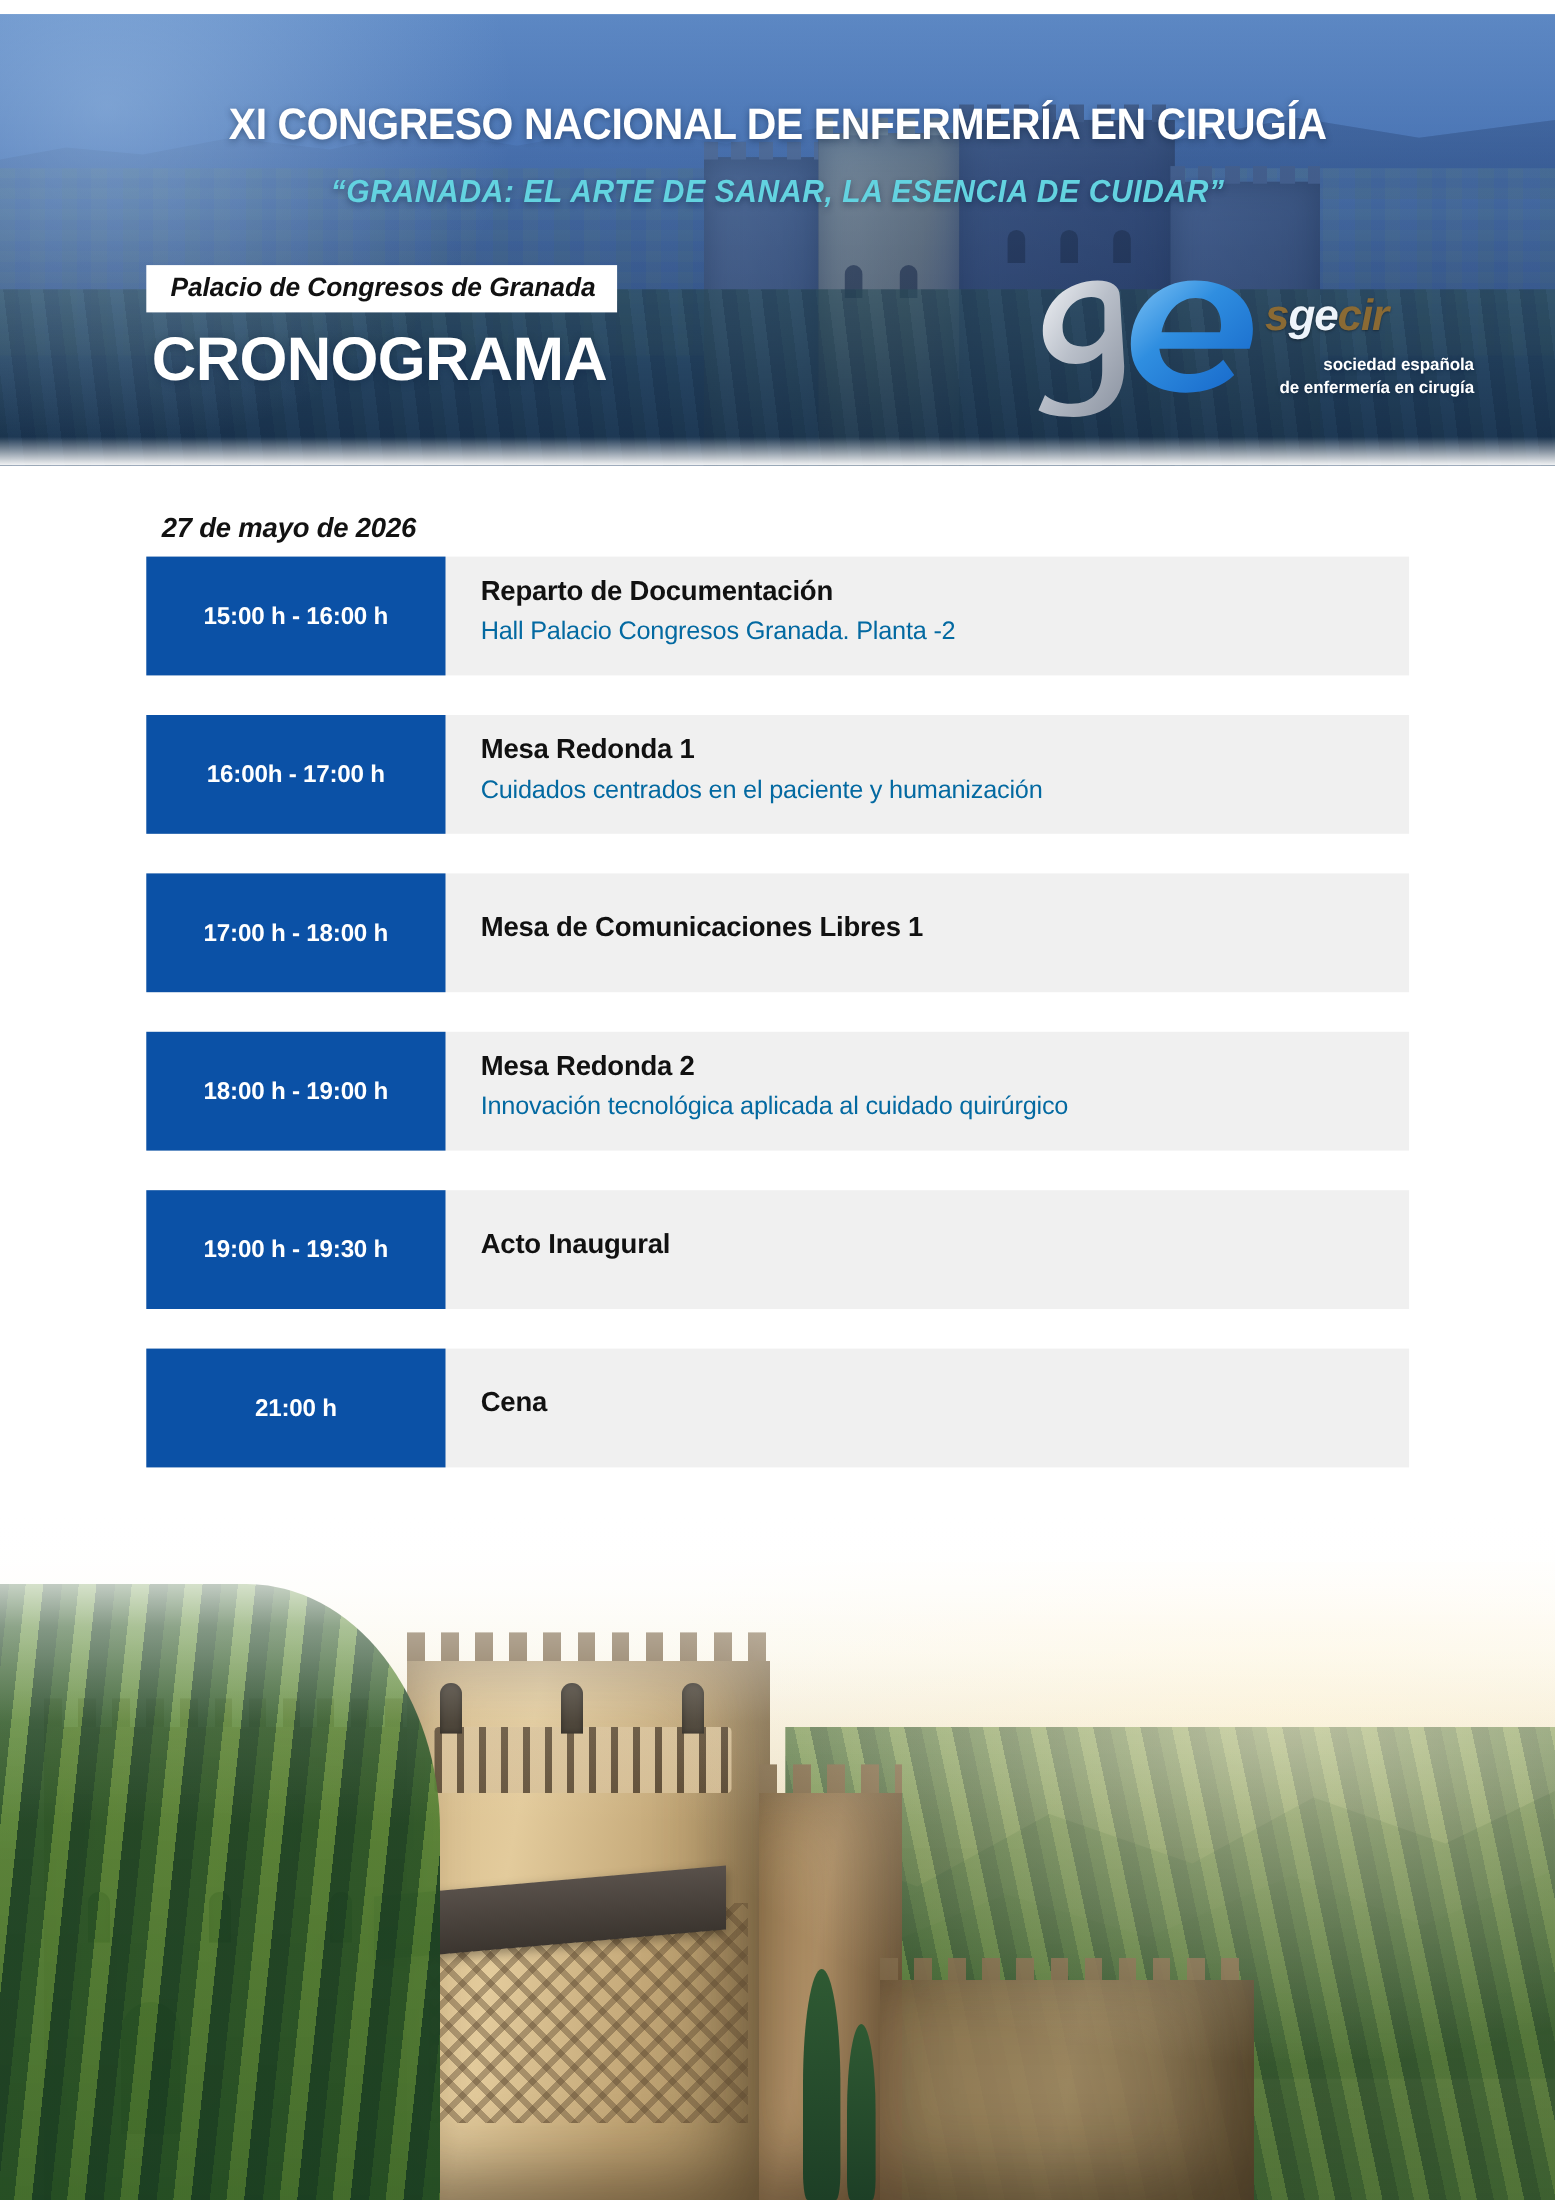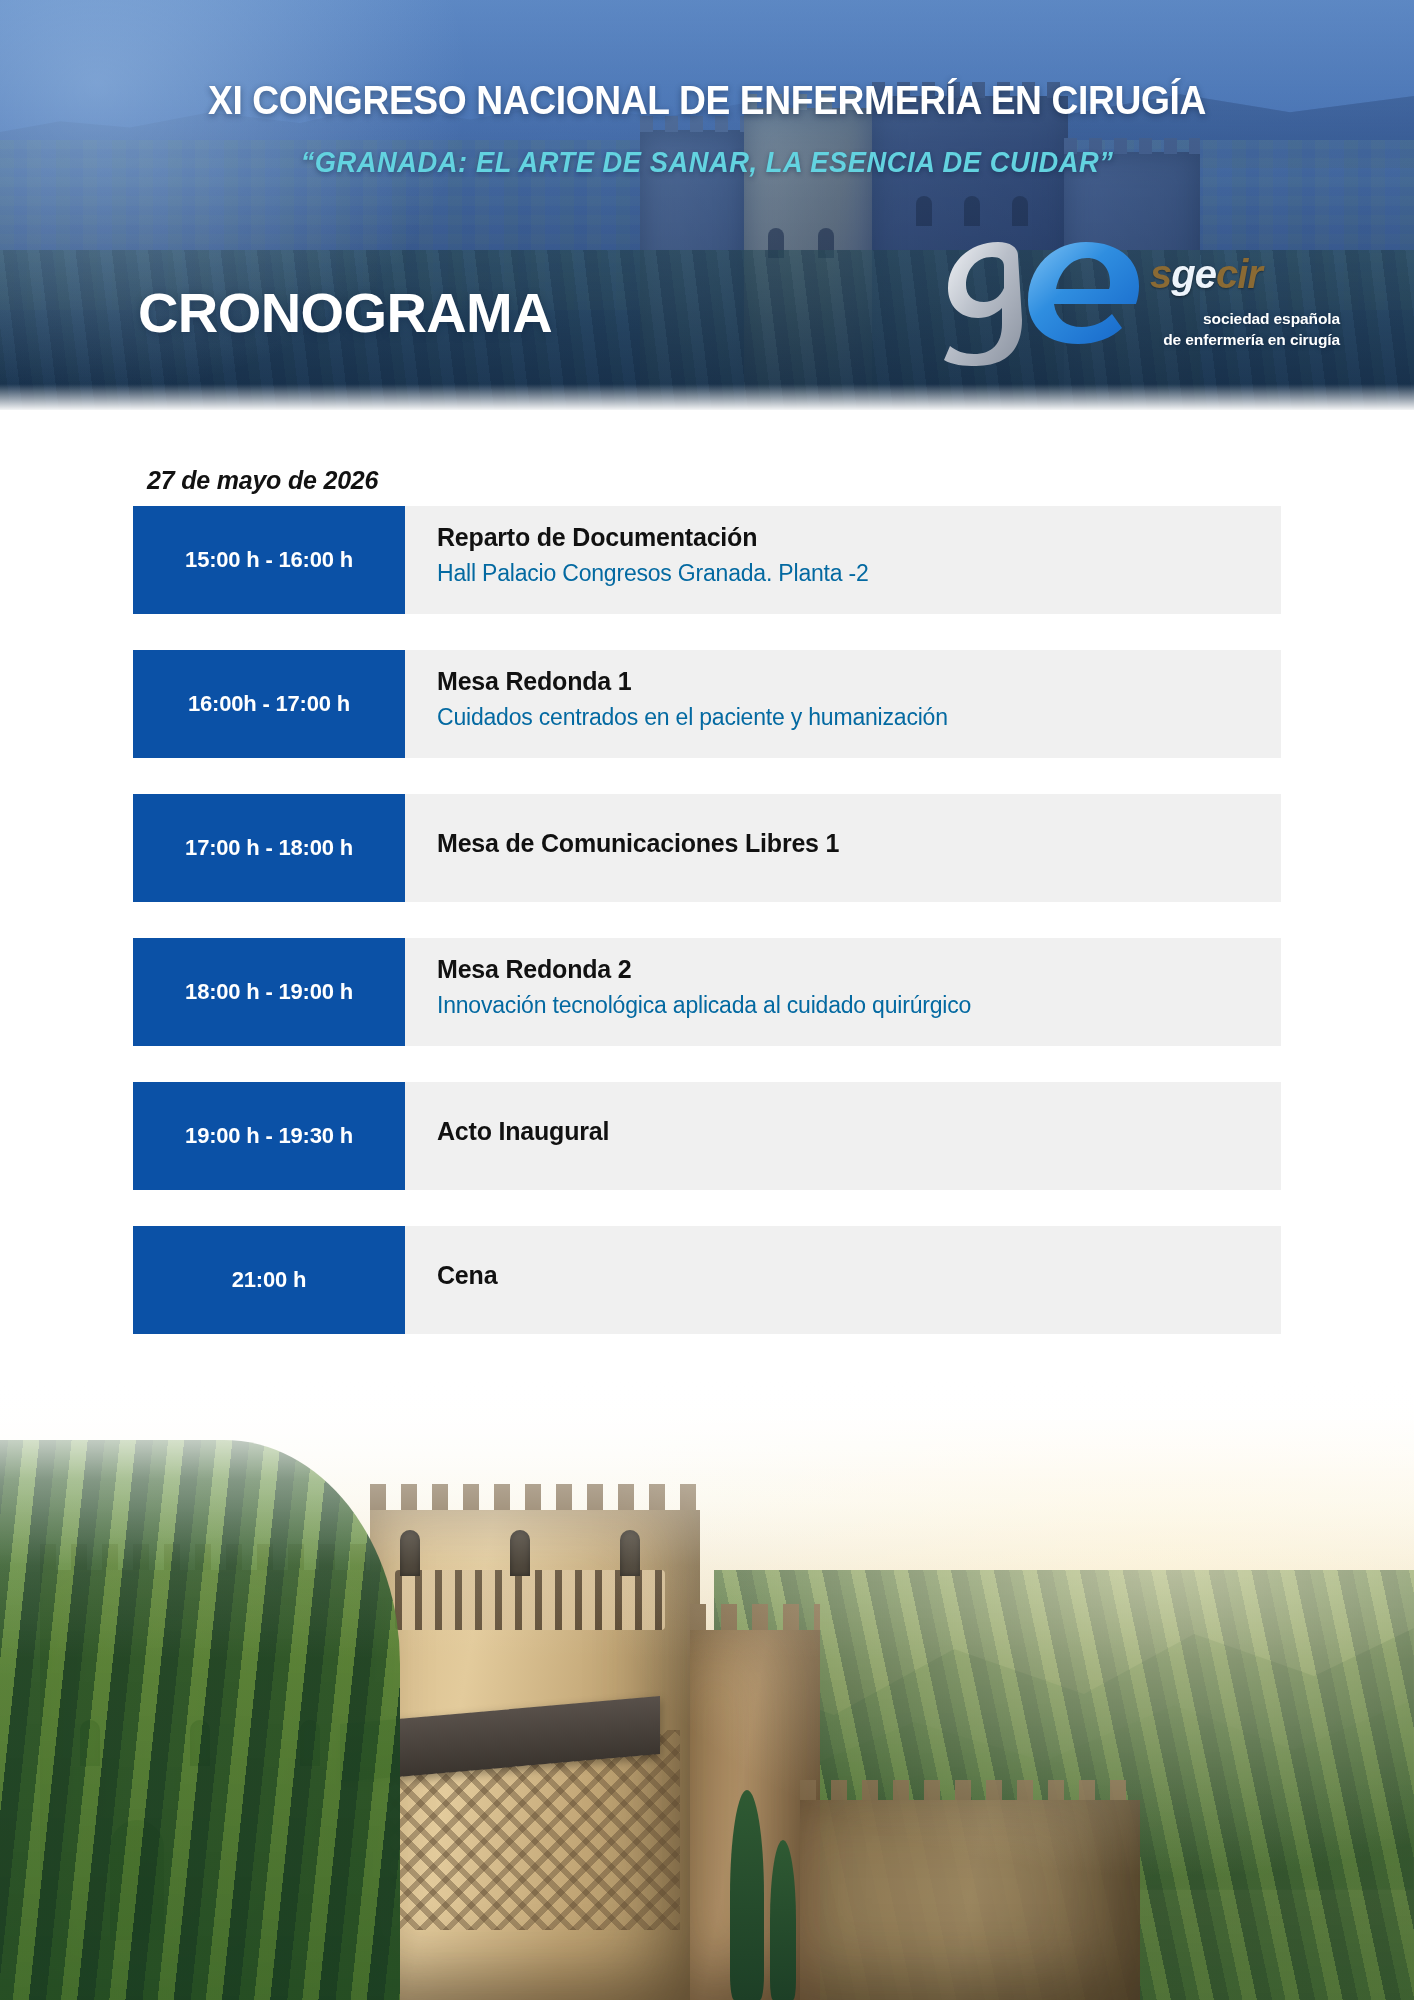--- a/index.html
+++ b/index.html
@@ -13,21 +13,21 @@
     height: 2000px;
     position: relative;
     overflow: hidden;
     font-family: "Liberation Sans", sans-serif;
     -webkit-font-smoothing: antialiased;
   }
 
   
   .banner {
     position: absolute;
-    left: 0; top: 0;
+    left: 0; top: 13px;
     width: 1414px;
     height: 410px;
     overflow: hidden;
     background: linear-gradient(180deg,#6f9ed4 0%, #6a99d1 18%, #5f8fca 30%, #4a79bb 48%, #3c67ac 62%, #33589b 78%, #2b4a88 100%);
   }
   
   .banner-sky {
     position: absolute; left:0; top:0; width:1414px; height:150px;
     background: linear-gradient(180deg,#7ba4d7 0%, #6f9cd2 55%, #6694cd 100%);
   }
@@ -378,20 +378,21 @@
   <div class="banner-trees"></div>
   <div class="banner-veil"></div>
   <div class="banner-tint"></div>
   <div class="banner-glow"></div>
 
   <div class="banner-content">
     <div class="congress-title">XI CONGRESO NACIONAL DE ENFERMERÍA EN CIRUGÍA</div>
 
     <div class="congress-subtitle">“GRANADA: EL ARTE DE SANAR, LA ESENCIA DE CUIDAR”</div>
 
+    <div class="venue-chip">Palacio de Congresos de Granada</div>
 
     <div class="cronograma-word">CRONOGRAMA</div>
 
     <div class="logo-wrap">
       <svg class="logo-ge" viewBox="0 0 210 126">
         <defs>
           <linearGradient id="gGrad" x1="0" y1="0" x2="1" y2="1">
             <stop offset="0%" stop-color="#f2f4f7"></stop>
             <stop offset="45%" stop-color="#b9bfc9"></stop>
             <stop offset="100%" stop-color="#8b93a1"></stop>

